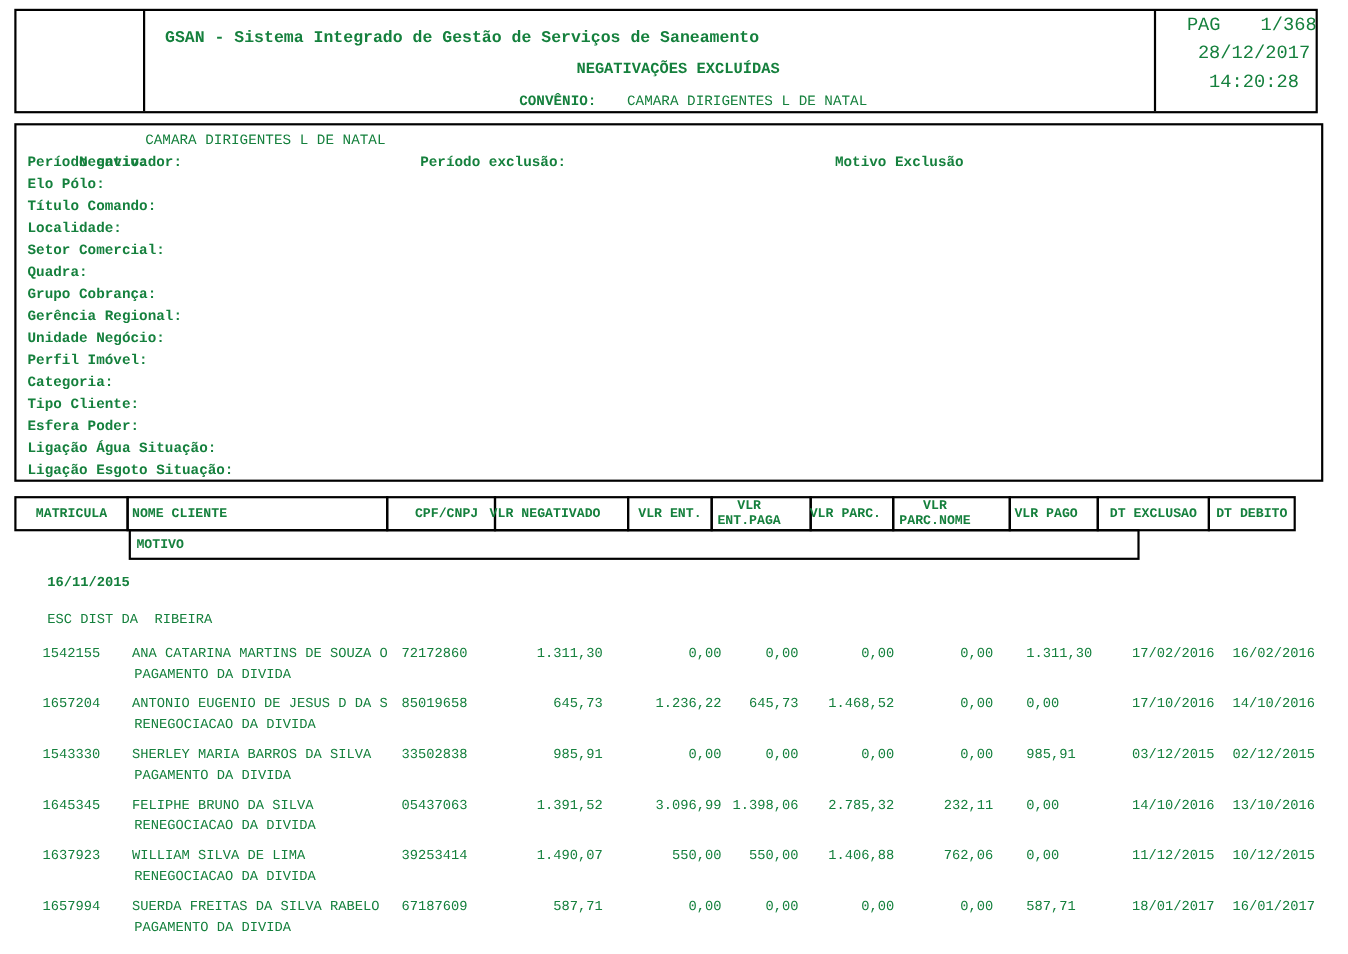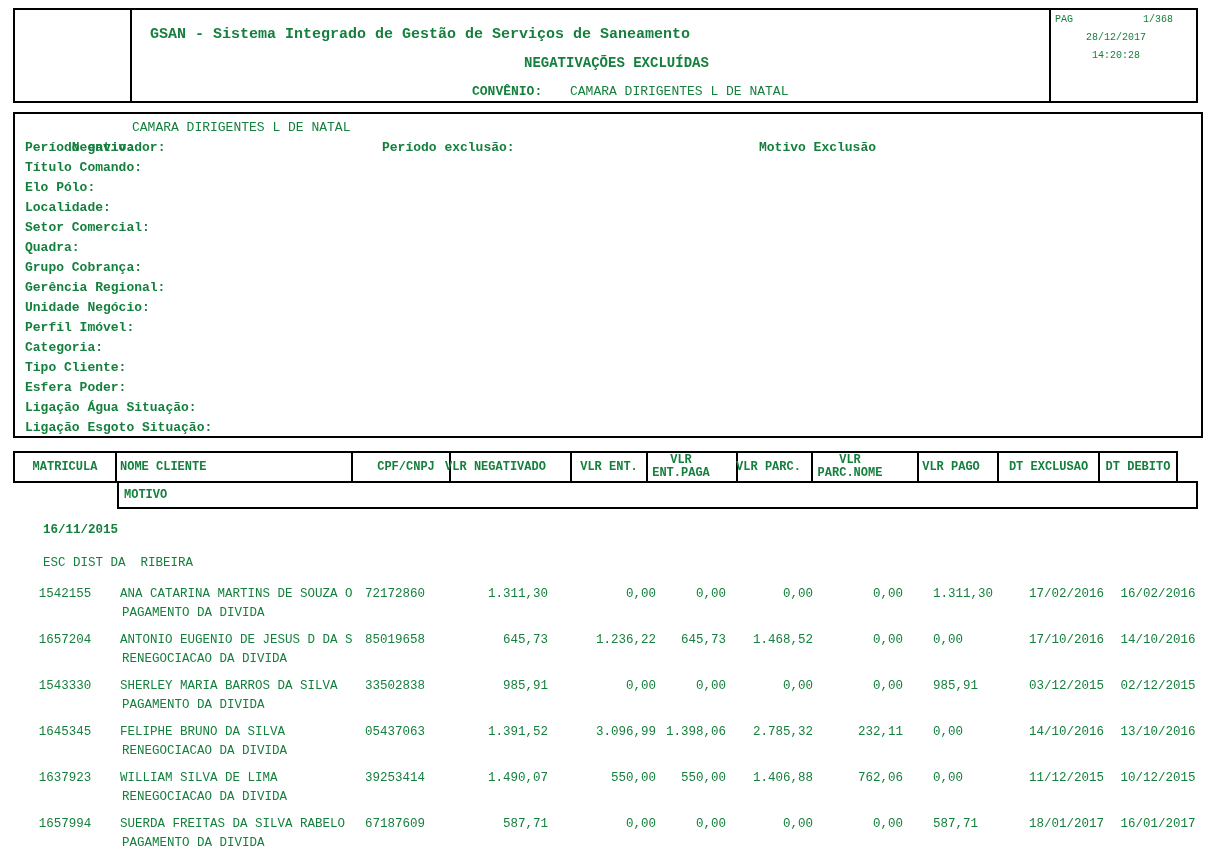--- a/index.html
+++ b/index.html
@@ -25,21 +25,21 @@
     position: absolute; left: 135px; top: 16px;
     font-size: 15px; font-weight: bold; white-space: pre;
   }
   .report-subtitle {
     position: absolute; left: 509px; top: 45px;
     font-size: 14px; font-weight: bold; white-space: pre;
   }
   .convenio-line { position: absolute; left: 0; top: 74px; width: 100%; font-size: 13px; }
   .convenio-label { position: absolute; left: 457px; font-weight: bold; }
   .convenio-value { position: absolute; left: 555px; }
-  .pag-area { position: absolute; left: 1036px; top: 0; width: 130px; height: 100%; font-size: 10px; }
+  .pag-area { position: absolute; left: 1036px; top: 0; width: 130px; height: 100%; font-size: 17px; padding-left: 24px; }
   .pag-line1 { display: flex; justify-content: space-between; padding: 4px 8px 0 4px; }
   .pag-line2, .pag-line3 { text-align: center; margin-top: 7px; }
   
   .filter-box {
     position: absolute; left: 13px; top: 112px;
     width: 1190px; height: 326px;
     border: 2px solid #000; box-sizing: border-box;
     font-size: 13px;
   }
   .f-row { position: relative; height: 20px; line-height: 20px; padding-left: 10px; white-space: pre; }
@@ -58,21 +58,21 @@
   .th {
     border: 2px solid #000; box-sizing: border-box;
     height: 32px; display: flex; flex-direction: column;
     justify-content: center; align-items: center;
     line-height: 13px; text-align: center; white-space: pre;
   }
   .th + .th { margin-left: -2px; }
   .th-name { align-items: flex-start; padding-left: 5px; }
   .motivo-row {
     position: absolute; left: 117px; top: 481px;
-    width: 1081px; height: 28px;
+    width: 919px; height: 28px;
     border: 2px solid #000; box-sizing: border-box;
     font-size: 12px; font-weight: bold; line-height: 24px;
     padding-left: 5px;
   }
   
   .group-date {
     position: absolute; left: 43px; top: 523px;
     font-size: 12.5px; font-weight: bold;
   }
   .group-name {
@@ -123,22 +123,22 @@
   <div class="filter-box">
     <div class="f-row">
       <span class="f-label">Negativador:</span>
       <span class="negativador-value">CAMARA DIRIGENTES L DE NATAL</span>
     </div>
     <div class="f-row">
       <span class="abs-label pe-envio">Período envio:</span>
       <span class="abs-label pe-exclusao">Período exclusão:</span>
       <span class="abs-label motivo-exclusao">Motivo Exclusão</span>
     </div>
+    <div class="f-row"><span class="f-label">Elo Pólo:</span></div>
     <div class="f-row"><span class="f-label">Título Comando:</span></div>
-    <div class="f-row"><span class="f-label">Elo Pólo:</span></div>
     <div class="f-row"><span class="f-label">Localidade:</span></div>
     <div class="f-row"><span class="f-label">Setor Comercial:</span></div>
     <div class="f-row"><span class="f-label">Quadra:</span></div>
     <div class="f-row"><span class="f-label">Grupo Cobrança:</span></div>
     <div class="f-row"><span class="f-label">Gerência Regional:</span></div>
     <div class="f-row"><span class="f-label">Unidade Negócio:</span></div>
     <div class="f-row"><span class="f-label">Perfil Imóvel:</span></div>
     <div class="f-row"><span class="f-label">Categoria:</span></div>
     <div class="f-row"><span class="f-label">Tipo Cliente:</span></div>
     <div class="f-row"><span class="f-label">Esfera Poder:</span></div>

